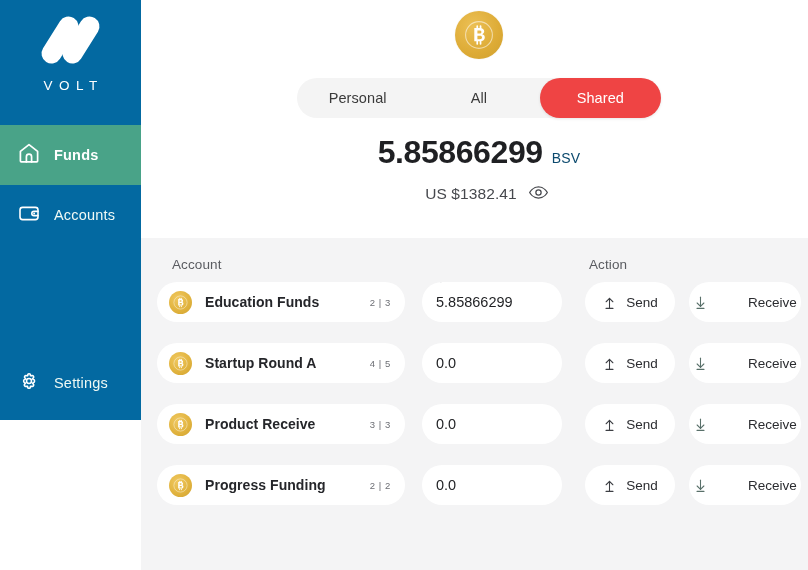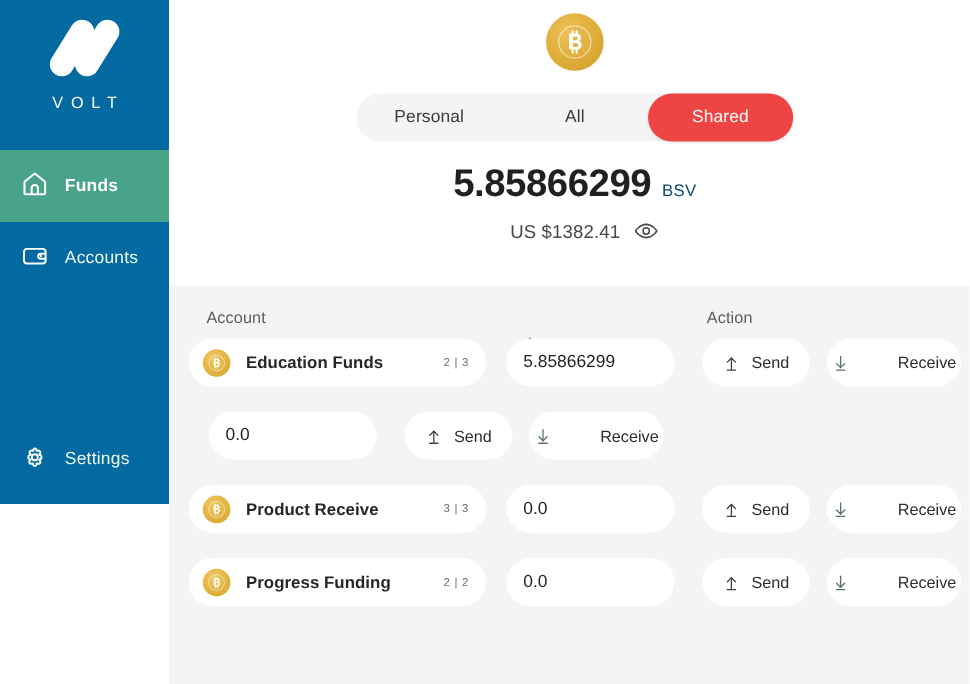--- a/index.html
+++ b/index.html
@@ -439,20 +439,36 @@
               <path d="M12 3.4v14.8"></path>
                 <path d="M6.6 12.8 12 18.2l5.4-5.4"></path>
               <path d="M6.4 21.4h11.2"></path>
             </svg>
           </span>
           <span>Receive</span>
         </button>
       </div>
 
       <div class="row">
+        <div class="acct-card">
+          <span class="acct-coin">
+            <svg width="15" height="15" viewBox="0 0 30 30">
+              <circle cx="15" cy="15" r="13.2" fill="none" stroke="#ffffff" stroke-width="1.4" opacity=".6"></circle>
+              <g fill="#ffffff">
+                <rect x="12.4" y="5.6" width="1.8" height="3.6" rx=".9"></rect>
+                <rect x="15.8" y="5.6" width="1.8" height="3.6" rx=".9"></rect>
+                <rect x="12.4" y="20.8" width="1.8" height="3.6" rx=".9"></rect>
+                <rect x="15.8" y="20.8" width="1.8" height="3.6" rx=".9"></rect>
+                <path d="M10.3 7.9h5.6c2.6 0 4.3 1.3 4.3 3.4 0 1.4-.8 2.4-2 2.9 1.6.4 2.6 1.5 2.6 3.2 0 2.3-1.8 3.8-4.7 3.8h-5.8zm3.1 2.5v3.1h2.1c1.2 0 1.9-.6 1.9-1.6s-.7-1.5-1.9-1.5zm0 5.4v3.4h2.5c1.3 0 2.1-.6 2.1-1.7s-.8-1.7-2.1-1.7z"></path>
+              </g>
+            </svg>
+          </span>
+          <span class="acct-name">Startup Round A</span>
+          <span class="acct-badge">4 | 5</span>
+        </div>
 
         <div class="amount-card">0.0</div>
 
         <button class="act-btn act-send">
           <span>
             <svg width="15" height="15" viewBox="0 0 24 24" fill="none" stroke="#3d3f44" stroke-width="1.7" stroke-linecap="round" stroke-linejoin="round">
               <path d="M12 20.2V5.4"></path>
                 <path d="M6.6 10.8 12 5.4l5.4 5.4"></path>
               <path d="M6.4 21.4h11.2"></path>
             </svg>

